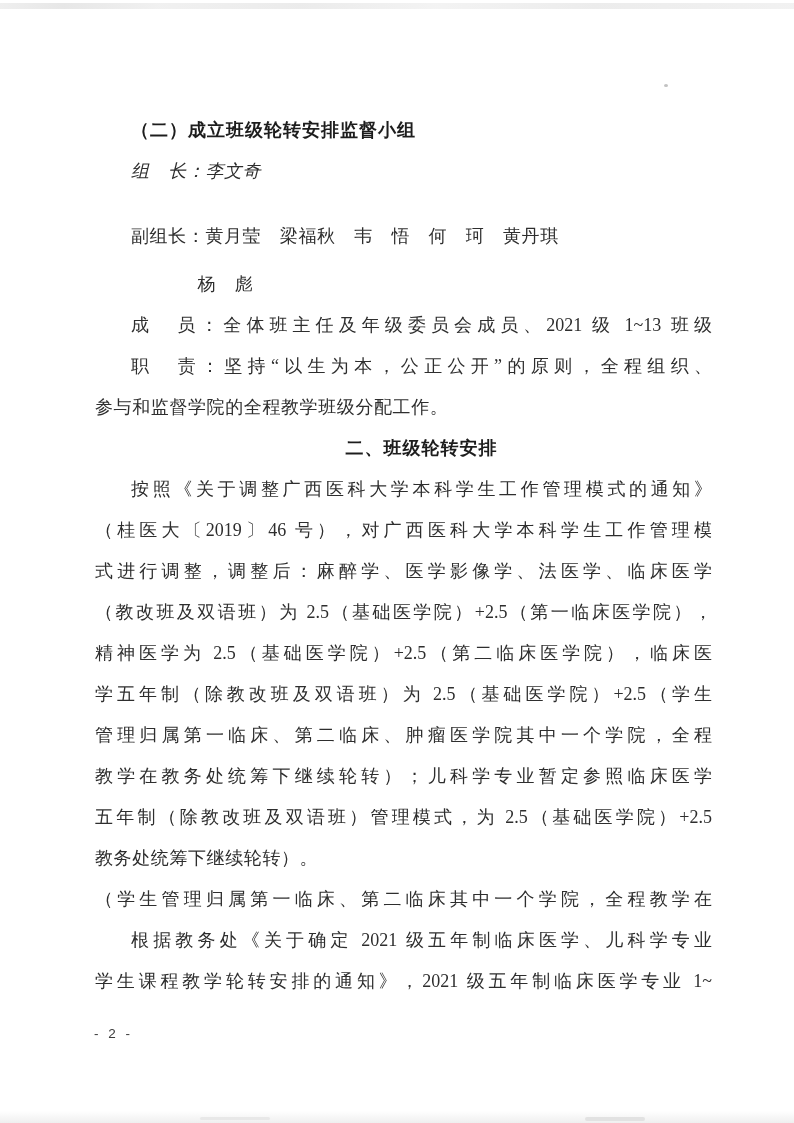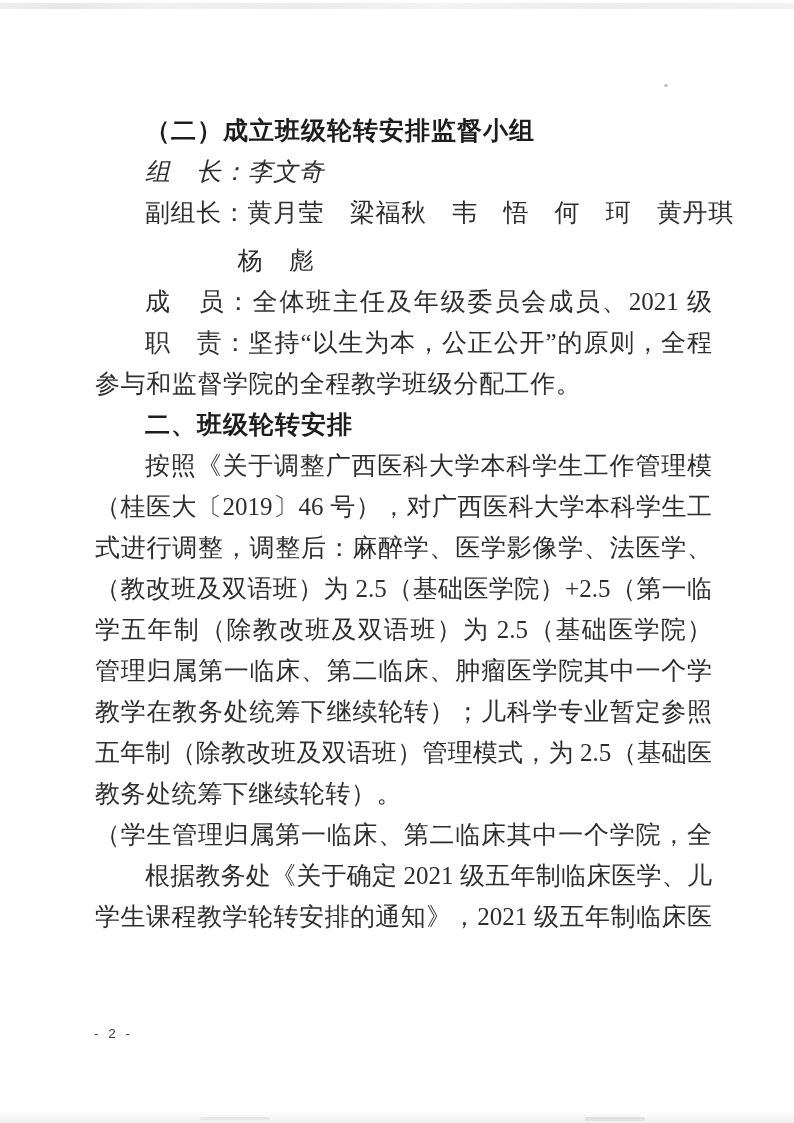--- a/index.html
+++ b/index.html
@@ -68,21 +68,21 @@
     border-radius: 50%;
     opacity: 0.6;
   }
   .content {
     position: absolute;
     left: 95px;
     top: 110px;
     width: 617px;
   }
   .line {
-    font-size: 25px;
+    font-size: 18px;
     line-height: 41px;
     height: 41px;
     white-space: nowrap;
     letter-spacing: 0.6px;
     text-rendering: optimizeLegibility;
   }
   .line.fill {
     white-space: normal;
     letter-spacing: 0;
     text-align: justify;
@@ -106,30 +106,31 @@
 </style>
 </head>
 <body>
 
 <div class="page">
   <div class="scan-edge-top"></div>
   <div class="speck"></div>
   <div class="content">
       <div class="line bold" style="padding-left: 2em;">（二）成立班级轮转安排监督小组</div>
       <div class="line" style="padding-left: 2em; font-style: italic;">组　长：李文奇</div>
-      <div class="line" style="padding-left: 2em;">副组长：黄月莹　梁福秋　韦　悟　何　珂　黄丹琪</div>
+      <div class="line" style="padding-left: 2em; margin-top: 24px;">副组长：黄月莹　梁福秋　韦　悟　何　珂　黄丹琪</div>
       <div class="line" style="padding-left: 5.7em; margin-top: 7px;">杨　彪</div>
       <div class="line fill" style="padding-left: 2em;">成　员：全体班主任及年级委员会成员、2021 级 1~13 班级</div>
       <div class="line fill" style="padding-left: 2em;">职　责：坚持“以生为本，公正公开”的原则，全程组织、</div>
       <div class="line">参与和监督学院的全程教学班级分配工作。</div>
-      <div class="line bold" style="padding-left: 2em;">二、班级轮转安排</div>
+      <div class="line bold" style="padding-left: 2em; text-align: center;">二、班级轮转安排</div>
       <div class="line fill" style="padding-left: 2em;">按照《关于调整广西医科大学本科学生工作管理模式的通知》</div>
       <div class="line fill">（桂医大〔2019〕46 号），对广西医科大学本科学生工作管理模</div>
       <div class="line fill">式进行调整，调整后：麻醉学、医学影像学、法医学、临床医学</div>
       <div class="line fill">（教改班及双语班）为 2.5（基础医学院）+2.5（第一临床医学院），</div>
+      <div class="line fill">精神医学为 2.5（基础医学院）+2.5（第二临床医学院），临床医</div>
       <div class="line fill">学五年制（除教改班及双语班）为 2.5（基础医学院）+2.5（学生</div>
       <div class="line fill">管理归属第一临床、第二临床、肿瘤医学院其中一个学院，全程</div>
       <div class="line fill">教学在教务处统筹下继续轮转）；儿科学专业暂定参照临床医学</div>
       <div class="line fill">五年制（除教改班及双语班）管理模式，为 2.5（基础医学院）+2.5</div>
       <div class="line">教务处统筹下继续轮转）。</div>
       <div class="line fill">（学生管理归属第一临床、第二临床其中一个学院，全程教学在</div>
       <div class="line fill" style="padding-left: 2em;">根据教务处《关于确定 2021 级五年制临床医学、儿科学专业</div>
       <div class="line fill">学生课程教学轮转安排的通知》，2021 级五年制临床医学专业 1~</div>
     </div>
   <div class="page-number">- 2 -</div>

